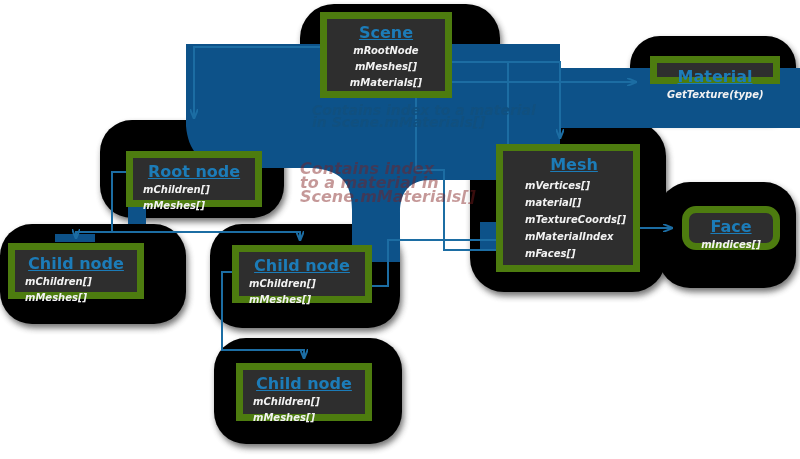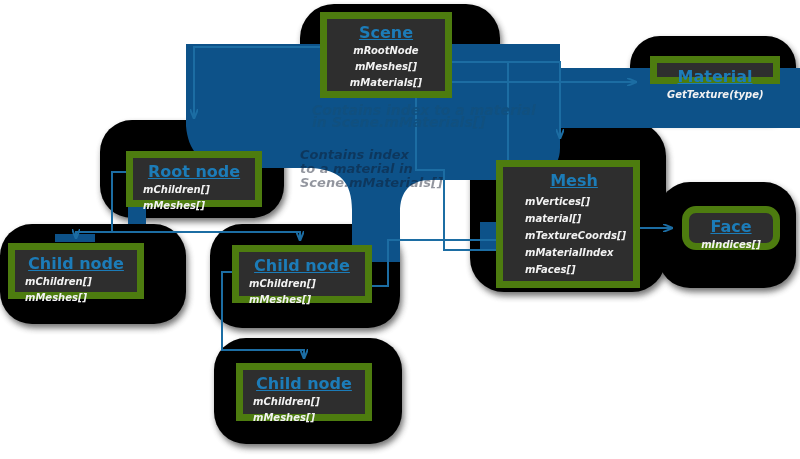--- a/index.html
+++ b/index.html
@@ -16,37 +16,37 @@
         text-align:center;text-decoration:underline;
         font-size:16px;line-height:20px;letter-spacing:0px;
         white-space:nowrap;}
   .card .field{color:#f2f2f2;font-style:italic;font-weight:bold;
         font-size:10px;line-height:16px;white-space:nowrap;text-align:left;}
   .card.center .field{text-align:center;}
 
   
   #card-scene{left:320px;top:12px;width:132px;height:86px;}
   #card-material{left:650px;top:56px;width:130px;height:28px;}
-  #card-mesh{left:496px;top:160px;width:144px;height:128px;padding-left:22px;}
+  #card-mesh{left:496px;top:144px;width:144px;height:128px;padding-left:22px;}
   #card-face{left:682px;top:206px;width:98px;height:44px;border-radius:14px;}
   #card-root{left:126px;top:143px;width:136px;height:56px;margin-top:8px;}
   #card-child1{left:8px;top:243px;width:136px;height:56px;}
   #card-child2{left:232px;top:245px;width:140px;height:58px;}
   #card-child3{left:236px;top:363px;width:136px;height:58px;}
 
   #card-mesh .title{margin-bottom:2px;}
   #card-mesh .field{line-height:17px;}
 
   
   .note{position:absolute;color:#11507f;font-style:italic;font-weight:bold;
         font-size:14px;line-height:12px;white-space:pre;}
   #note-material{left:312px;top:104px;}
   
-  #note-ghost{left:300px;top:148px;color:#0f172a;opacity:.45;
-        font-size:13px;line-height:14px;}
+  #note-ghost{left:300px;top:162px;color:#7f1d1d;opacity:.45;
+        font-size:16px;line-height:14px;}
 </style>
 </head>
 <body>
 
 <div id="stage">
 
   <svg class="layer" id="backdrop" viewBox="0 0 800 459">
     <defs>
       <filter id="blurSh" x="-30%" y="-30%" width="160%" height="180%">
         <feGaussianBlur stdDeviation="3"></feGaussianBlur>

